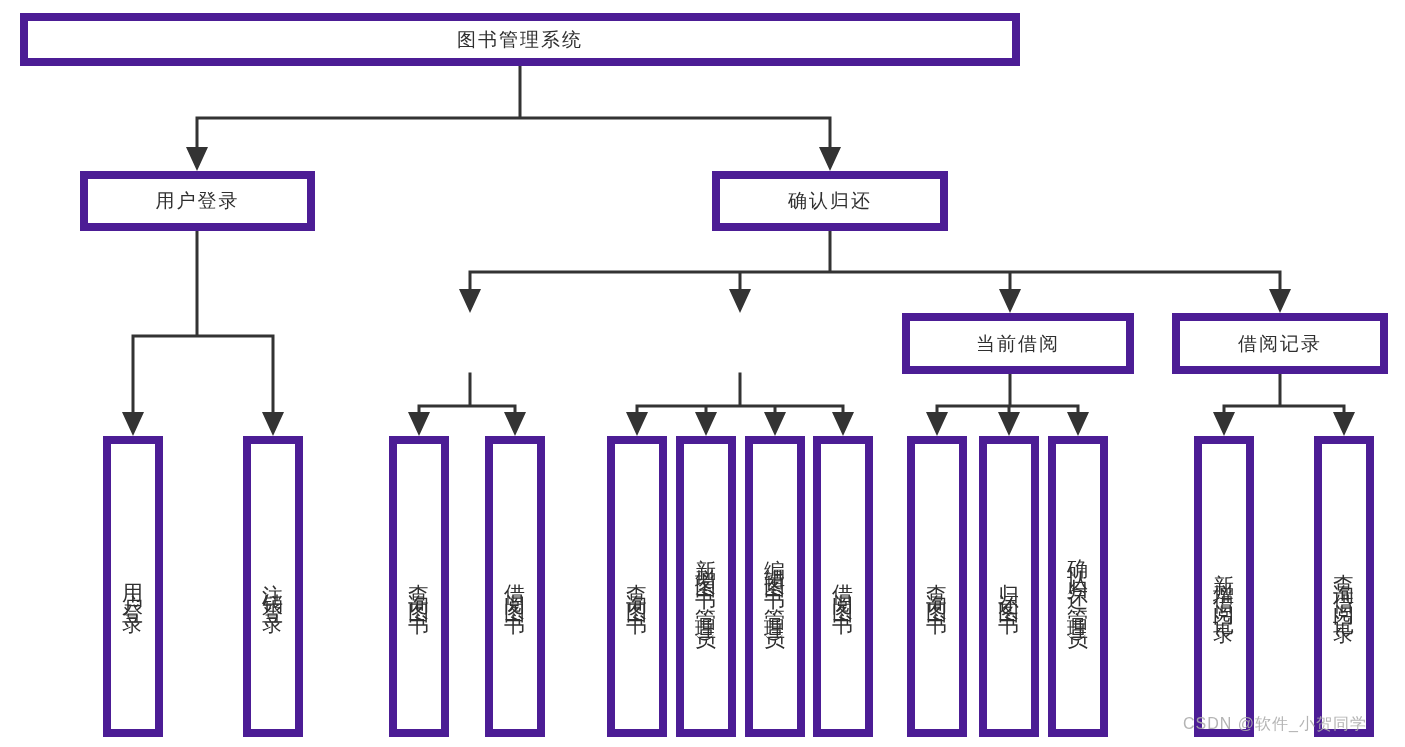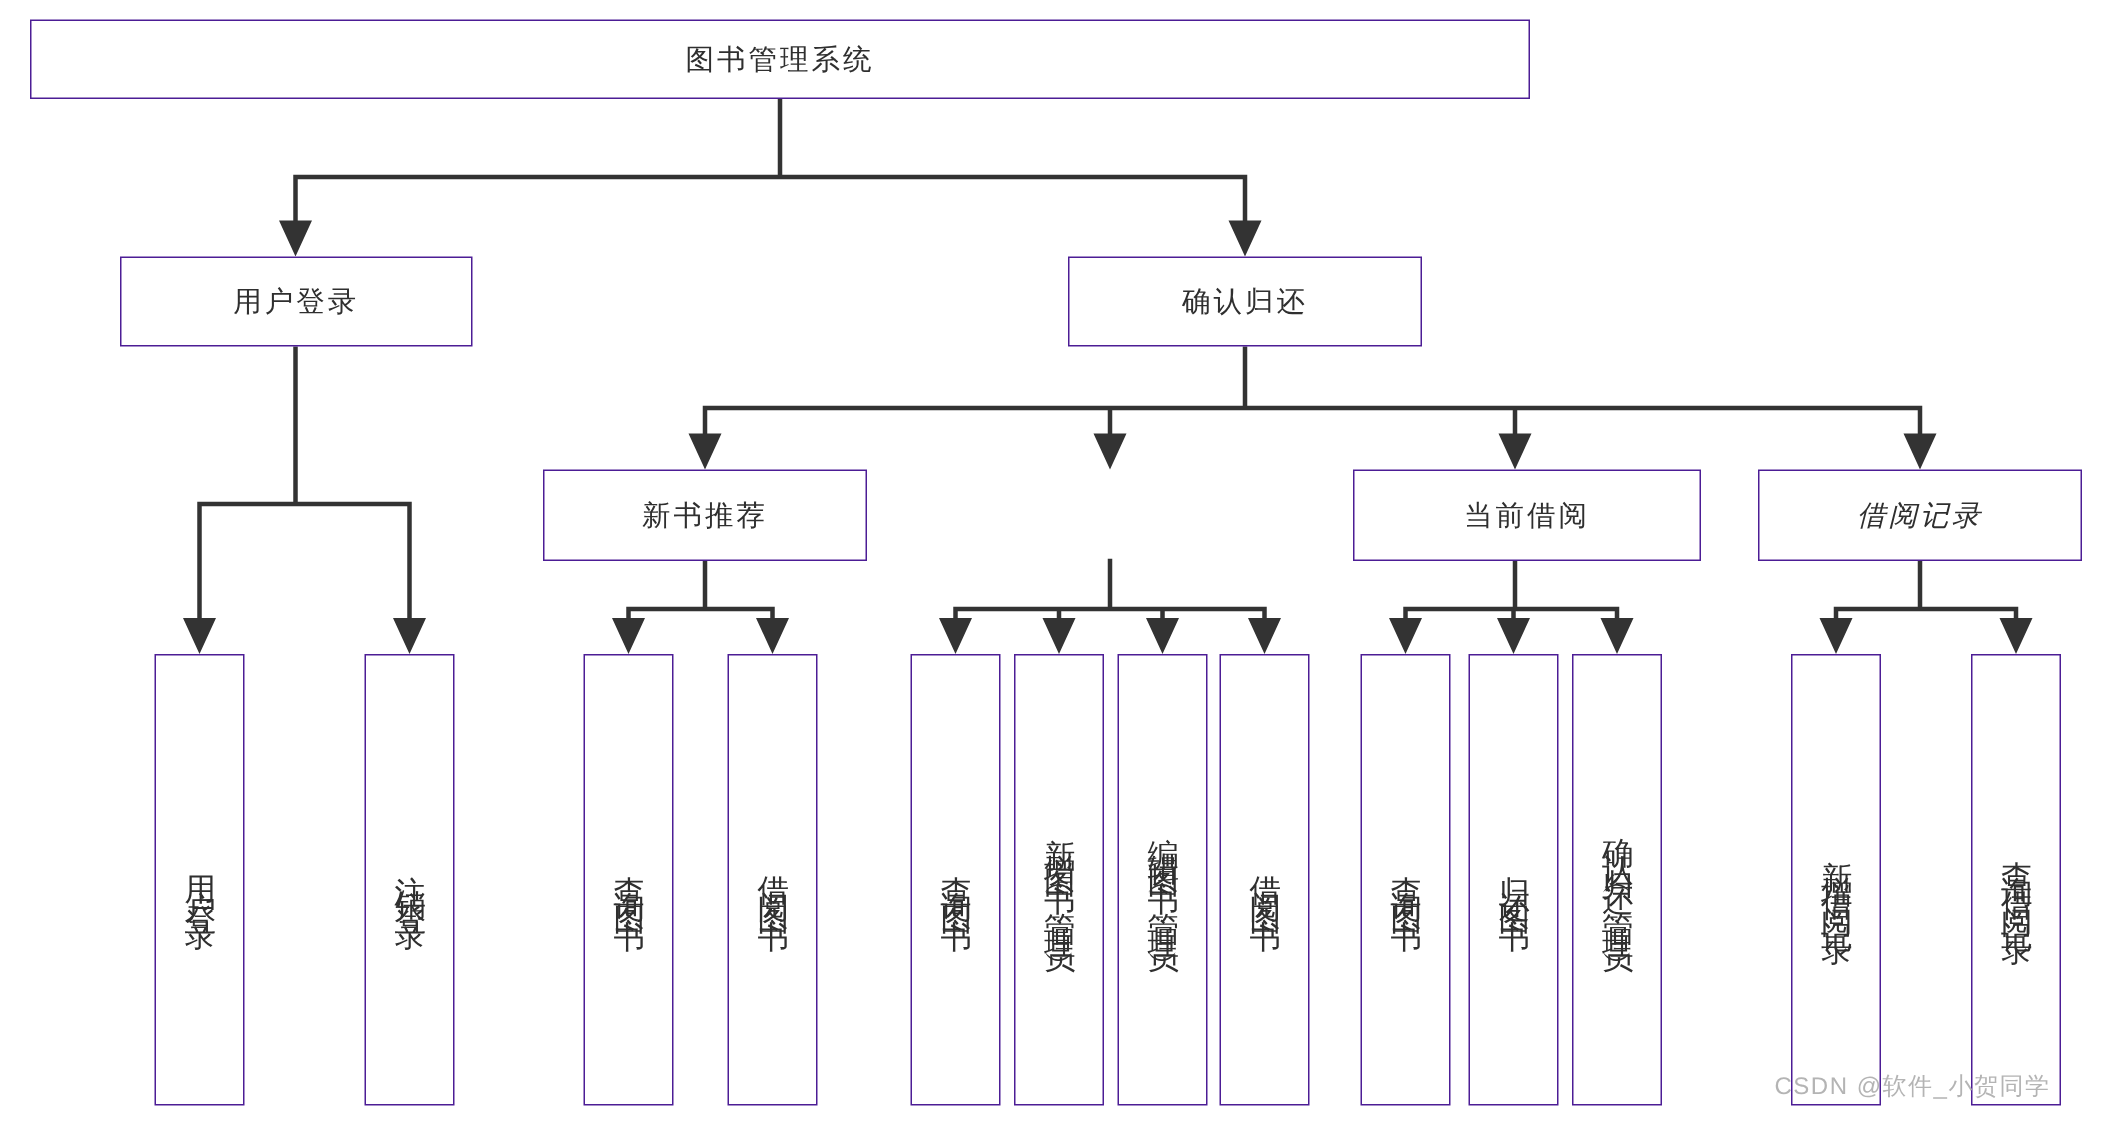--- a/index.html
+++ b/index.html
@@ -13,21 +13,21 @@
   }
   .connectors {
     position: absolute;
     left: 0; top: 0;
     width: 1405px; height: 747px;
     pointer-events: none;
   }
   .box {
     position: absolute;
     background: #ffffff;
-    border: 1px solid #4c1d95;
+    border: 8px solid #4c1d95;
     box-sizing: border-box;
     display: flex;
     align-items: center;
     justify-content: center;
     color: #2f2f2f;
     font-size: 19px;
     letter-spacing: 2px;
     white-space: nowrap;
     z-index: 2;
   }
@@ -71,23 +71,22 @@
              M626 412 L648 412 L637 436 Z M695 412 L717 412 L706 436 Z M764 412 L786 412 L775 436 Z M832 412 L854 412 L843 436 Z
              M926 412 L948 412 L937 436 Z M998 412 L1020 412 L1009 436 Z M1067 412 L1089 412 L1078 436 Z
              M1213 412 L1235 412 L1224 436 Z M1333 412 L1355 412 L1344 436 Z" fill="#333333"></path>
   </svg>
 
   <div class="box" style="left:20px; top:13px; width:1000px; height:53px;">图书管理系统</div>
 
   <div class="box" style="left:80px; top:171px; width:235px; height:60px;">用户登录</div>
   <div class="box" style="left:712px; top:171px; width:236px; height:60px;">确认归还</div>
 
-  <div class="box" style="left:362px; top:313px; width:216px; height:61px;">新书推荐</div>
   <div class="box" style="left:902px; top:313px; width:232px; height:61px;">当前借阅</div>
-  <div class="box" style="left:1172px; top:313px; width:216px; height:61px;font-style:italic;">借阅记录</div>
+  <div class="box" style="left:1172px; top:313px; width:216px; height:61px;">借阅记录</div>
 
   <div class="box leaf" style="left:103px;">
     <span class="v-label">用户登录</span>
   </div>
   <div class="box leaf" style="left:243px;">
     <span class="v-label">注销登录</span>
   </div>
 
   <div class="box leaf" style="left:389px;">
     <span class="v-label">查询图书</span>

